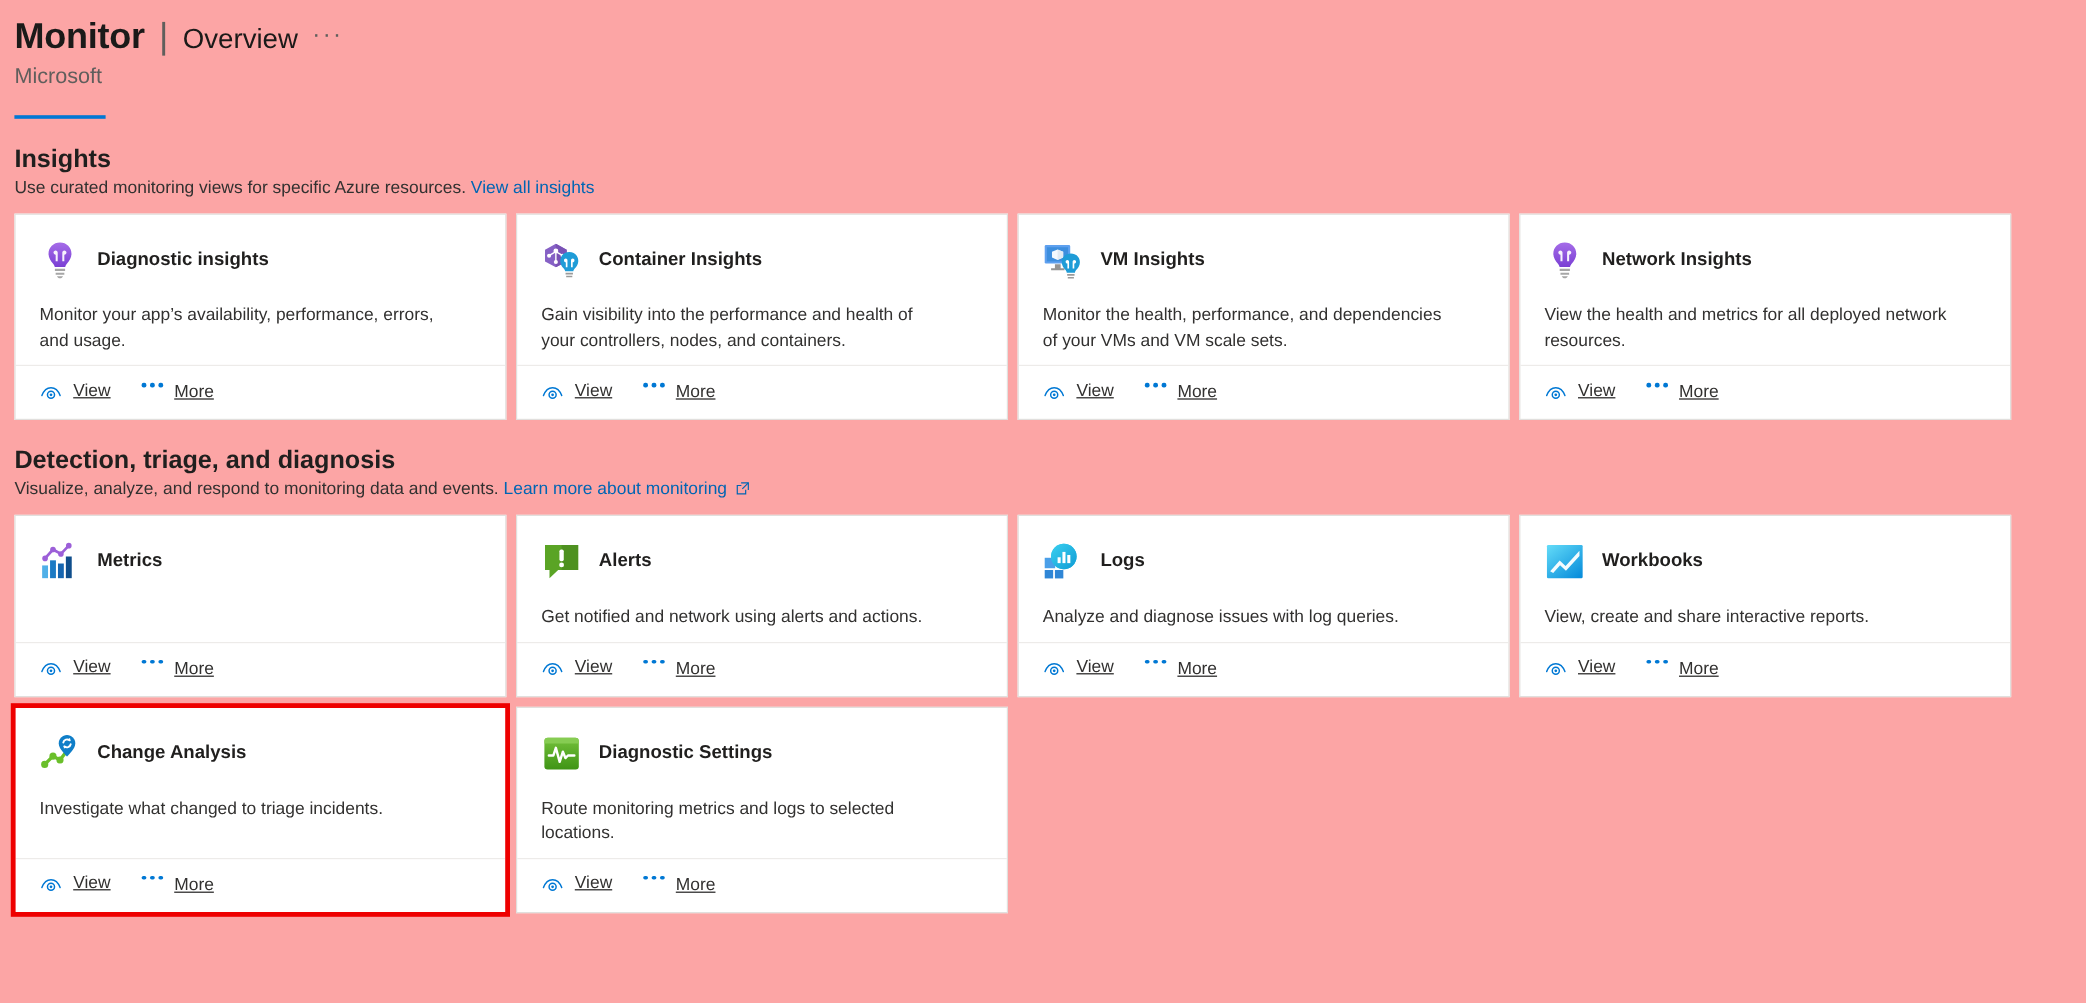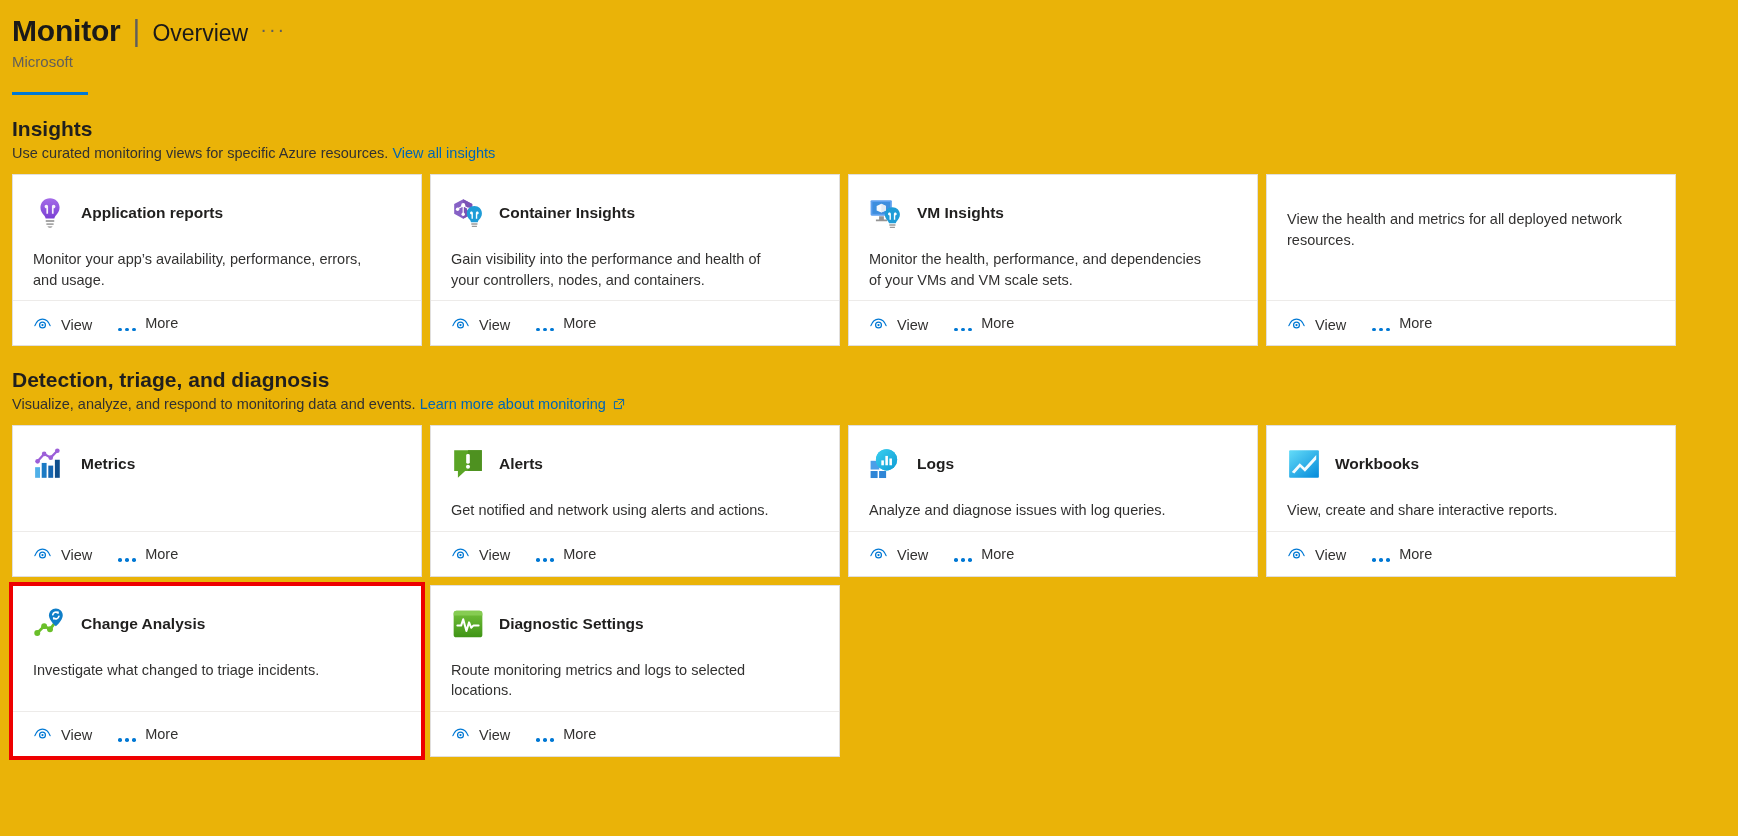--- a/index.html
+++ b/index.html
@@ -10,21 +10,21 @@
     height: 836px;
     overflow: hidden;
     font-family: "Liberation Sans", sans-serif;
     color: #201f1e;
   }
 
   #page {
     position: relative;
     width: 1738px;
     height: 836px;
-    background: #eab308;
+    background: #fca5a5;
   }
 
   
   .blade-header {
     padding: 14px 0 0 12px;
   }
   .title-row {
     display: flex;
     align-items: baseline;
     gap: 12px;
@@ -50,21 +50,21 @@
   }
   .title-ellipsis {
     font-size: 20px;
     color: #605e5c;
     letter-spacing: 2px;
     align-self: flex-end;
     padding-bottom: 6px;
     cursor: pointer;
   }
   .subtitle {
-    font-size: 15px;
+    font-size: 18px;
     color: #605e5c;
     margin-top: 6px;
   }
   .tab-underline {
     width: 76px;
     height: 3px;
     background: #0078d4;
     margin-top: 22px;
   }
 
@@ -146,24 +146,25 @@
   .card-footer {
     border-top: 1px solid #edebe9;
     padding: 11px 20px;
     display: flex;
     align-items: center;
     gap: 26px;
     min-height: 22px;
   }
   .card-action {
     display: flex;
-    align-items: flex-end;
+    align-items: flex-start;
     gap: 9px;
     cursor: pointer;
     user-select: none;
+    text-decoration: underline;
   }
   .card-action .act-label {
     font-size: 14.5px;
     color: #323130;
   }
   .dots-icon {
     display: flex;
     gap: 3.5px;
     align-items: center;
     width: 18px;
@@ -207,21 +208,21 @@
     <defs>
                     <linearGradient id="lbp" x1="0" y1="0" x2="0" y2="1">
       <stop offset="0" stop-color="#a56ce8"></stop>
                       <stop offset="1" stop-color="#7a3fd4"></stop>
                     </linearGradient>
                   </defs>
     <path d="M16 2c-5.2 0-9 3.9-9 8.8 0 3.3 1.8 5.6 3.3 7.4.9 1.1 1.5 2 1.6 3h8.2c.1-1 .7-1.9 1.6-3 1.5-1.8 3.3-4.1 3.3-7.4C25 5.9 21.2 2 16 2z" fill="url(#lbp)"></path>
     <path d="M12 22.6h8v1.8h-8zM12.6 25.6h6.8v1.6h-6.8zM13.6 28.4h4.8c-.4 1-1.3 1.6-2.4 1.6s-2-.6-2.4-1.6z" fill="#a6a6a6"></path>
     <path d="M12.6 8.2c-1 0-1.7.8-1.7 1.7s.8 1.7 1.7 1.7v5h1.6V9.9c0-.9-.7-1.7-1.6-1.7zm6.8 0c-.9 0-1.6.8-1.6 1.7v6.7h1.6v-5c1 0 1.7-.8 1.7-1.7s-.8-1.7-1.7-1.7z" fill="#ffffff" opacity="0.92"></path>
   </svg>
-<span class="card-title">Application reports</span>
+<span class="card-title">Diagnostic insights</span>
               </div>
               <div class="card-desc">Monitor your app’s availability, performance, errors, and usage.</div>
             </div>
             <div class="card-footer">
               <div class="card-action">
   <svg width="19" height="19" viewBox="0 0 20 20">
     <path d="M2 12.2C3.7 7.6 6.6 5.3 10 5.3s6.3 2.3 8 6.9" fill="none" stroke="#0078d4" stroke-width="1.3" stroke-linecap="round"></path>
     <circle cx="10" cy="11.6" r="3.1" fill="none" stroke="#0078d4" stroke-width="1.3"></circle>
     <circle cx="10" cy="11.6" r="1.2" fill="#0078d4"></circle>
   </svg>
@@ -308,20 +309,34 @@
                   <i></i>
                   <i></i>
                   <i></i>
                 </span>
                 <span class="act-label">More</span>
               </div>
             </div>
           </div>
           <div class="card">
             <div class="card-body">
+              <div class="card-head">
+  <svg class="card-icon" viewBox="0 0 32 32">
+    <defs>
+                    <linearGradient id="lbp" x1="0" y1="0" x2="0" y2="1">
+      <stop offset="0" stop-color="#a56ce8"></stop>
+                      <stop offset="1" stop-color="#7a3fd4"></stop>
+                    </linearGradient>
+                  </defs>
+    <path d="M16 2c-5.2 0-9 3.9-9 8.8 0 3.3 1.8 5.6 3.3 7.4.9 1.1 1.5 2 1.6 3h8.2c.1-1 .7-1.9 1.6-3 1.5-1.8 3.3-4.1 3.3-7.4C25 5.9 21.2 2 16 2z" fill="url(#lbp)"></path>
+    <path d="M12 22.6h8v1.8h-8zM12.6 25.6h6.8v1.6h-6.8zM13.6 28.4h4.8c-.4 1-1.3 1.6-2.4 1.6s-2-.6-2.4-1.6z" fill="#a6a6a6"></path>
+    <path d="M12.6 8.2c-1 0-1.7.8-1.7 1.7s.8 1.7 1.7 1.7v5h1.6V9.9c0-.9-.7-1.7-1.6-1.7zm6.8 0c-.9 0-1.6.8-1.6 1.7v6.7h1.6v-5c1 0 1.7-.8 1.7-1.7s-.8-1.7-1.7-1.7z" fill="#ffffff" opacity="0.92"></path>
+  </svg>
+<span class="card-title">Network Insights</span>
+              </div>
               <div class="card-desc">View the health and metrics for all deployed network resources.</div>
             </div>
             <div class="card-footer">
               <div class="card-action">
   <svg width="19" height="19" viewBox="0 0 20 20">
     <path d="M2 12.2C3.7 7.6 6.6 5.3 10 5.3s6.3 2.3 8 6.9" fill="none" stroke="#0078d4" stroke-width="1.3" stroke-linecap="round"></path>
     <circle cx="10" cy="11.6" r="3.1" fill="none" stroke="#0078d4" stroke-width="1.3"></circle>
     <circle cx="10" cy="11.6" r="1.2" fill="#0078d4"></circle>
   </svg>
 <span class="act-label">View</span>

